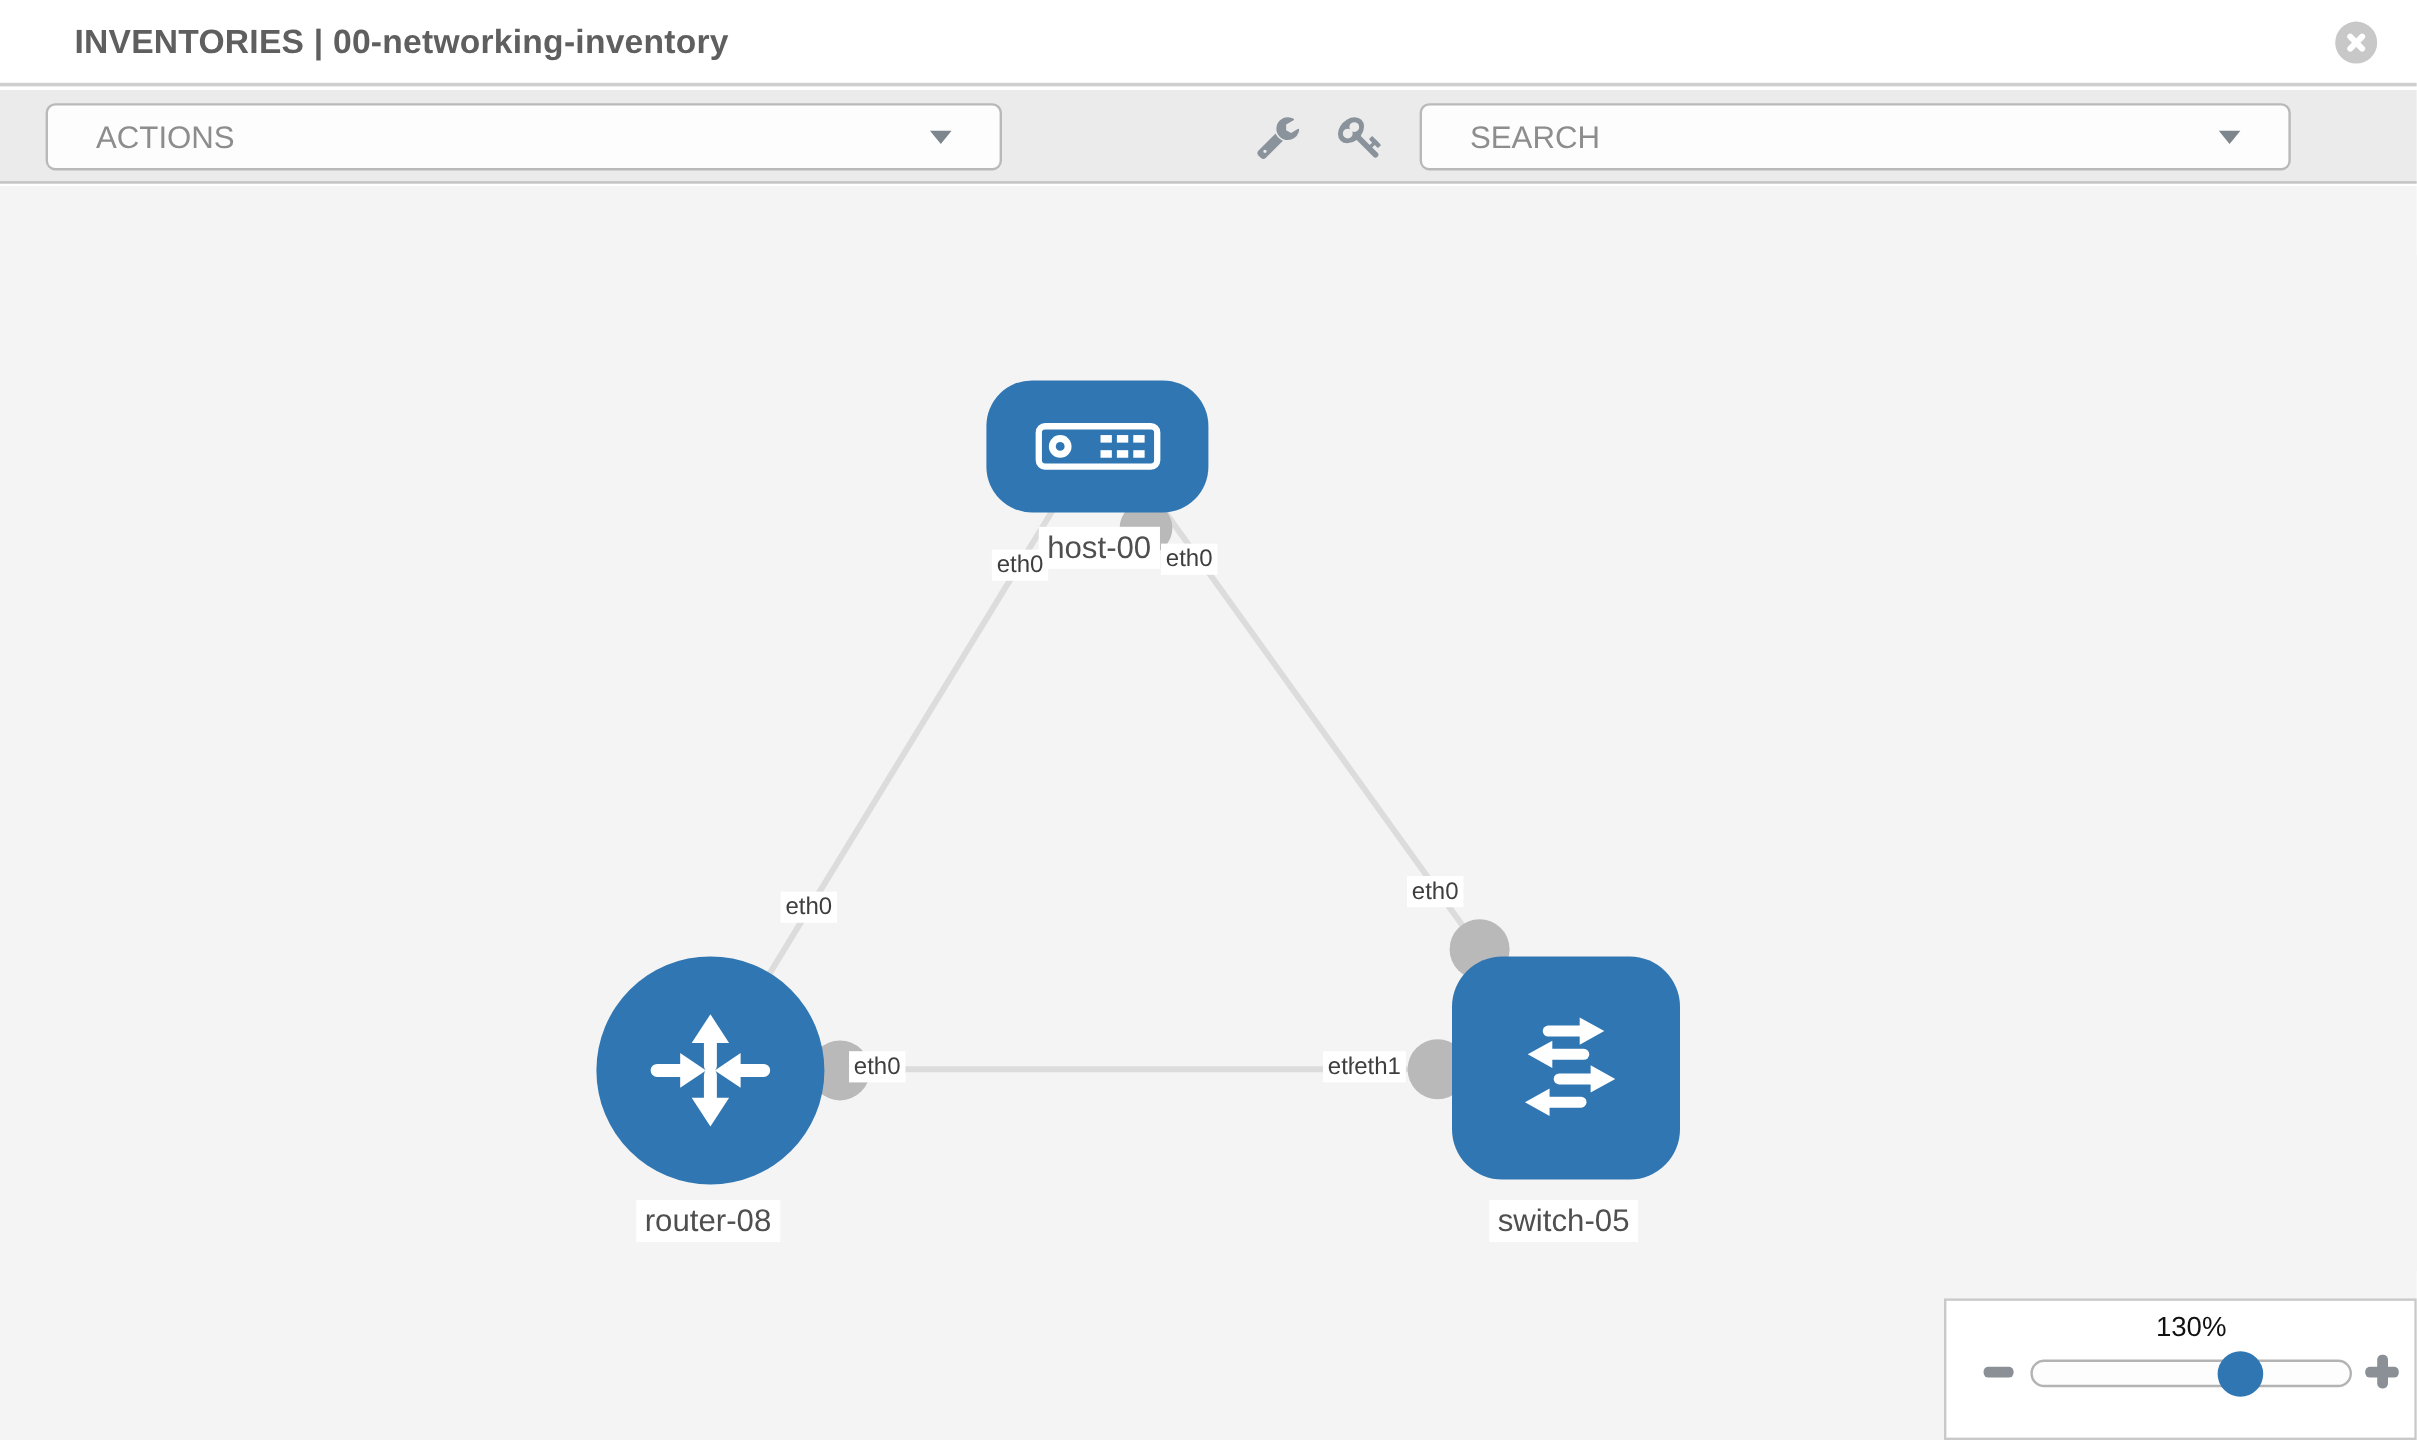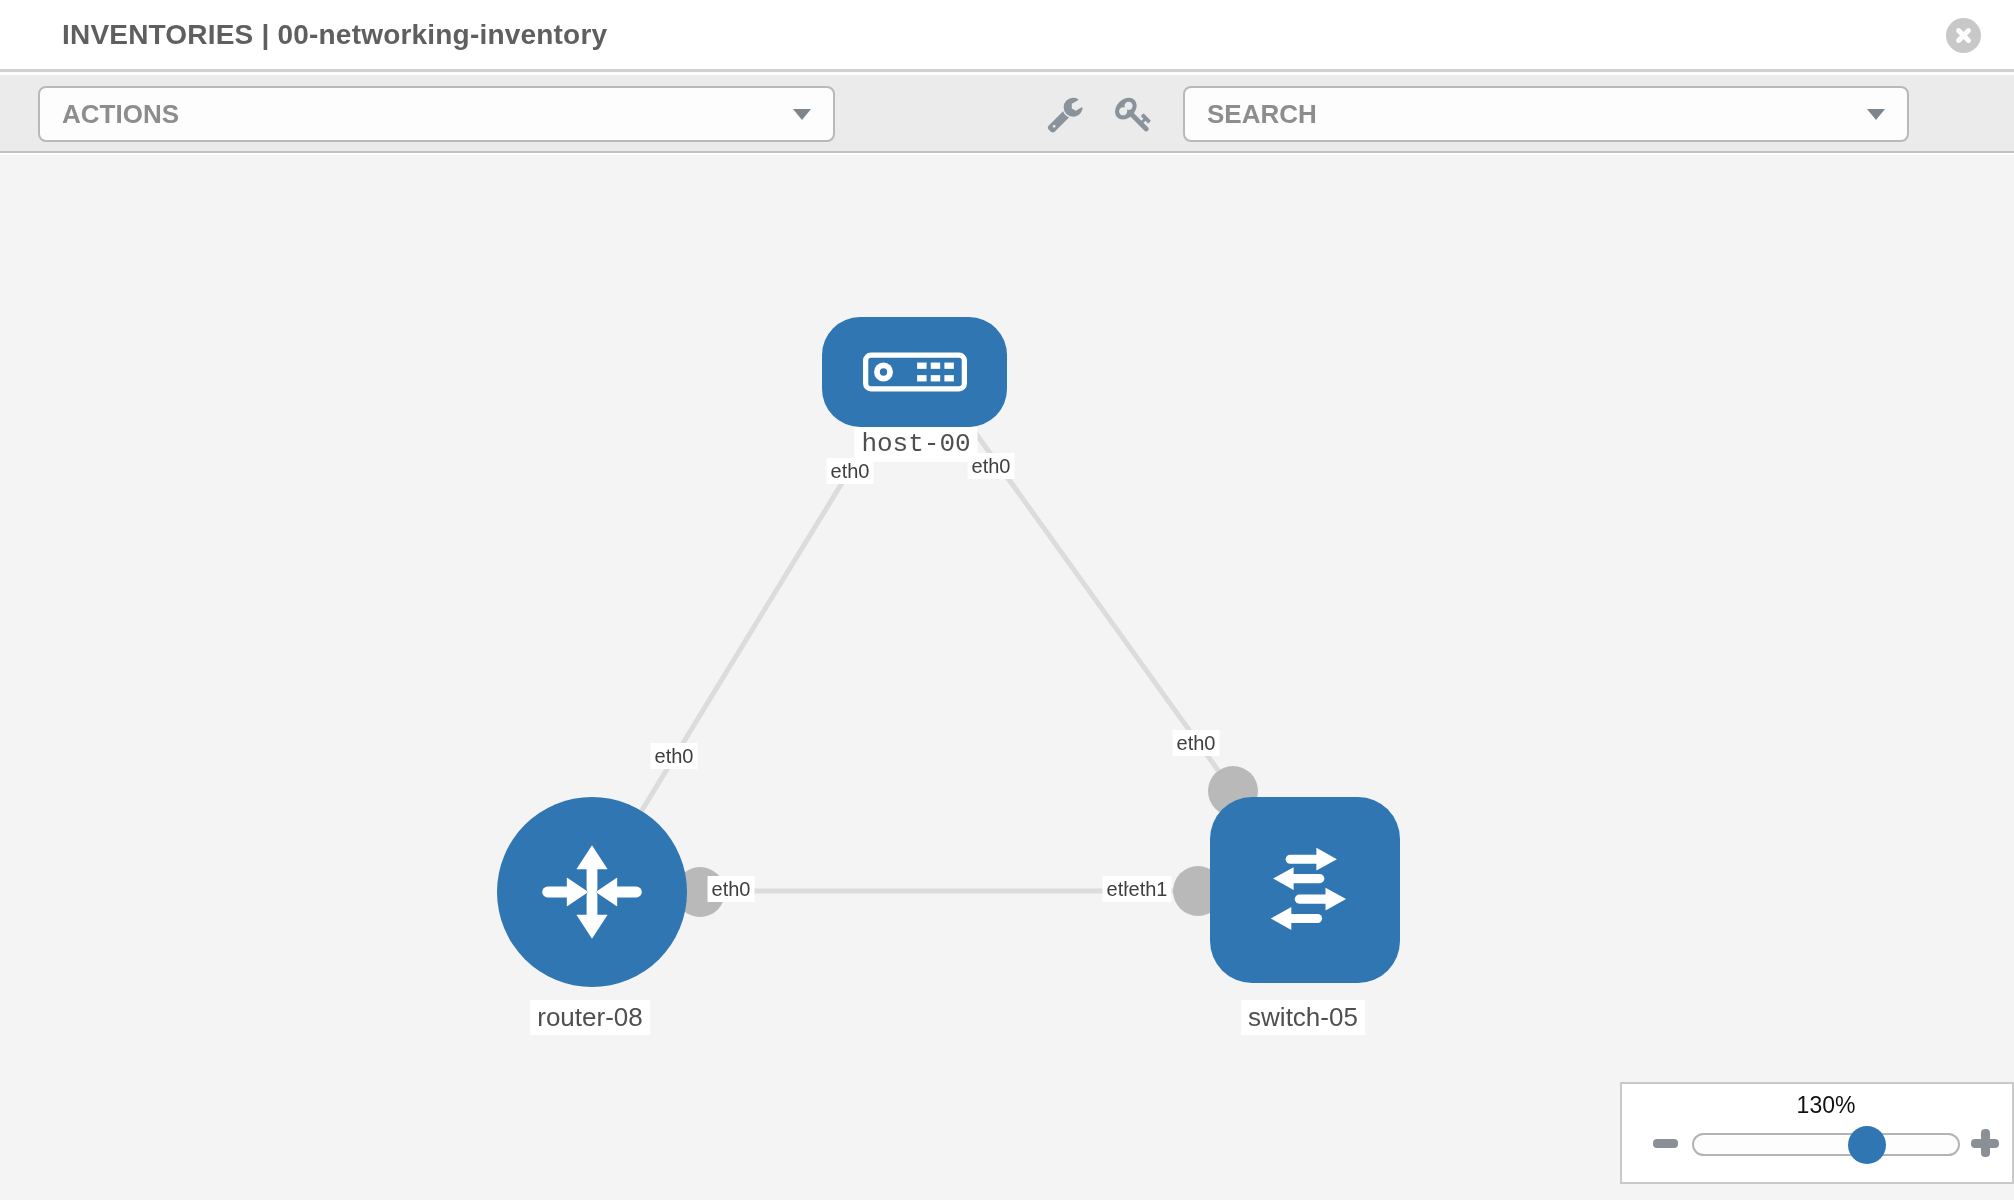--- a/index.html
+++ b/index.html
@@ -17,22 +17,22 @@
   .close-btn::before, .close-btn::after { content:""; position:absolute; left:8px; top:15px;
                width:19px; height:5px; border-radius:3px; background:#ffffff; }
   .close-btn::before { transform:rotate(45deg); }
   .close-btn::after  { transform:rotate(-45deg); }
 
   
   .toolbar { position:absolute; left:0; top:75px; width:2014px; height:78px;
              background:#ebebeb; border-bottom:2px solid #c2c2c2; }
   .select-box { position:absolute; top:11px; height:56px; background:#fdfdfd;
                 border:2px solid #b9b9b9; border-radius:8px; display:flex;
-                align-items:center; justify-content:space-between; padding:0 22px;
-                font-size:26px; color:#8d8d8d; cursor:pointer;font-weight:bold; }
+                align-items:center; justify-content:space-between; padding:0 40px;
+                font-size:26px; color:#8d8d8d; cursor:pointer; }
   .select-actions { left:38px;  width:797px; }
   .select-search  { left:1183px; width:726px;align-items:center; }
   .caret { width:0; height:0; border-left:9px solid transparent;
            border-right:9px solid transparent; border-top:11px solid #7d858d; }
   .tool-btn { position:absolute; top:95px; width:38px; height:38px; cursor:pointer; }
   .tool-btn svg { width:100%; height:100%; fill:#8a929b; }
   .tool-wrench { left:1046px; top:20px; }
   .tool-key    { left:1115px; top:20px; }
 
   
@@ -44,39 +44,39 @@
 
   .node { position:absolute; background:#2f76b2; display:flex; align-items:center;
           justify-content:center; cursor:pointer; }
   .node-host   { left:822px;  top:162px; width:185px; height:110px; border-radius:38px; }
   .node-router { left:497px;  top:642px; width:190px; height:190px; border-radius:50%; }
   .node-switch { left:1210px; top:642px; width:190px; height:186px; border-radius:42px; }
 
   .node-label { position:absolute; transform:translateX(-50%); background:#ffffff;
                 color:#4f4f4f; font-size:26px; line-height:1.25; padding:1px 7px;
                 white-space:nowrap; }
-  .lbl-host   { left:916px;  top:272px;font-family:Liberation Mono, monospace; }
+  .lbl-host   { left:916px;  top:284px; }
   .lbl-router { left:590px;  top:845px; }
   .lbl-switch { left:1303px; top:845px; }
 
   .if-label { position:absolute; transform:translateX(-50%); background:#ffffff;
               color:#3e3e3e; font-size:20px; line-height:1.2; padding:1px 4px;
               white-space:nowrap; }
   .if-host-l    { left:850px;  top:303px; }
   .if-host-r    { left:991px;  top:298px; }
   .if-router-t  { left:674px;  top:588px; }
   .if-router-r  { left:731px;  top:721px; }
   .if-switch-t  { left:1196px; top:575px; }
   .if-combo { position:absolute; left:1137px; top:721px; transform:translateX(-50%);
               display:flex; background:#ffffff; color:#3e3e3e; font-size:20px;
               line-height:1.2; padding:1px 4px; white-space:nowrap; }
   .if-combo .back { display:inline-block; overflow:hidden; width:22px; }
 
   
-  .zoom-panel { position:absolute; left:1620px; top:927px; width:394px; height:102px;
+  .zoom-panel { position:absolute; left:1620px; top:927px; width:394px; height:118px;
                 background:#ffffff; border:2px solid #c9c9c9;padding-left:45px; }
   .zoom-value { position:absolute; left:204px; top:8px; transform:translateX(-50%);
                 font-size:23px; color:#111111; }
   .zoom-minus { position:absolute; left:31px; top:55px; width:25px; height:9px;
                 border-radius:4px; background:#8a9096; cursor:pointer; }
   .zoom-plus  { position:absolute; left:349px; top:45px; width:28px; height:28px; cursor:pointer; }
   .zoom-plus::before { content:""; position:absolute; left:0; top:10px; width:28px;
                 height:9px; border-radius:4px; background:#8a9096; }
   .zoom-plus::after  { content:""; position:absolute; left:10px; top:0; width:9px;
                 height:28px; border-radius:4px; background:#8a9096; }

